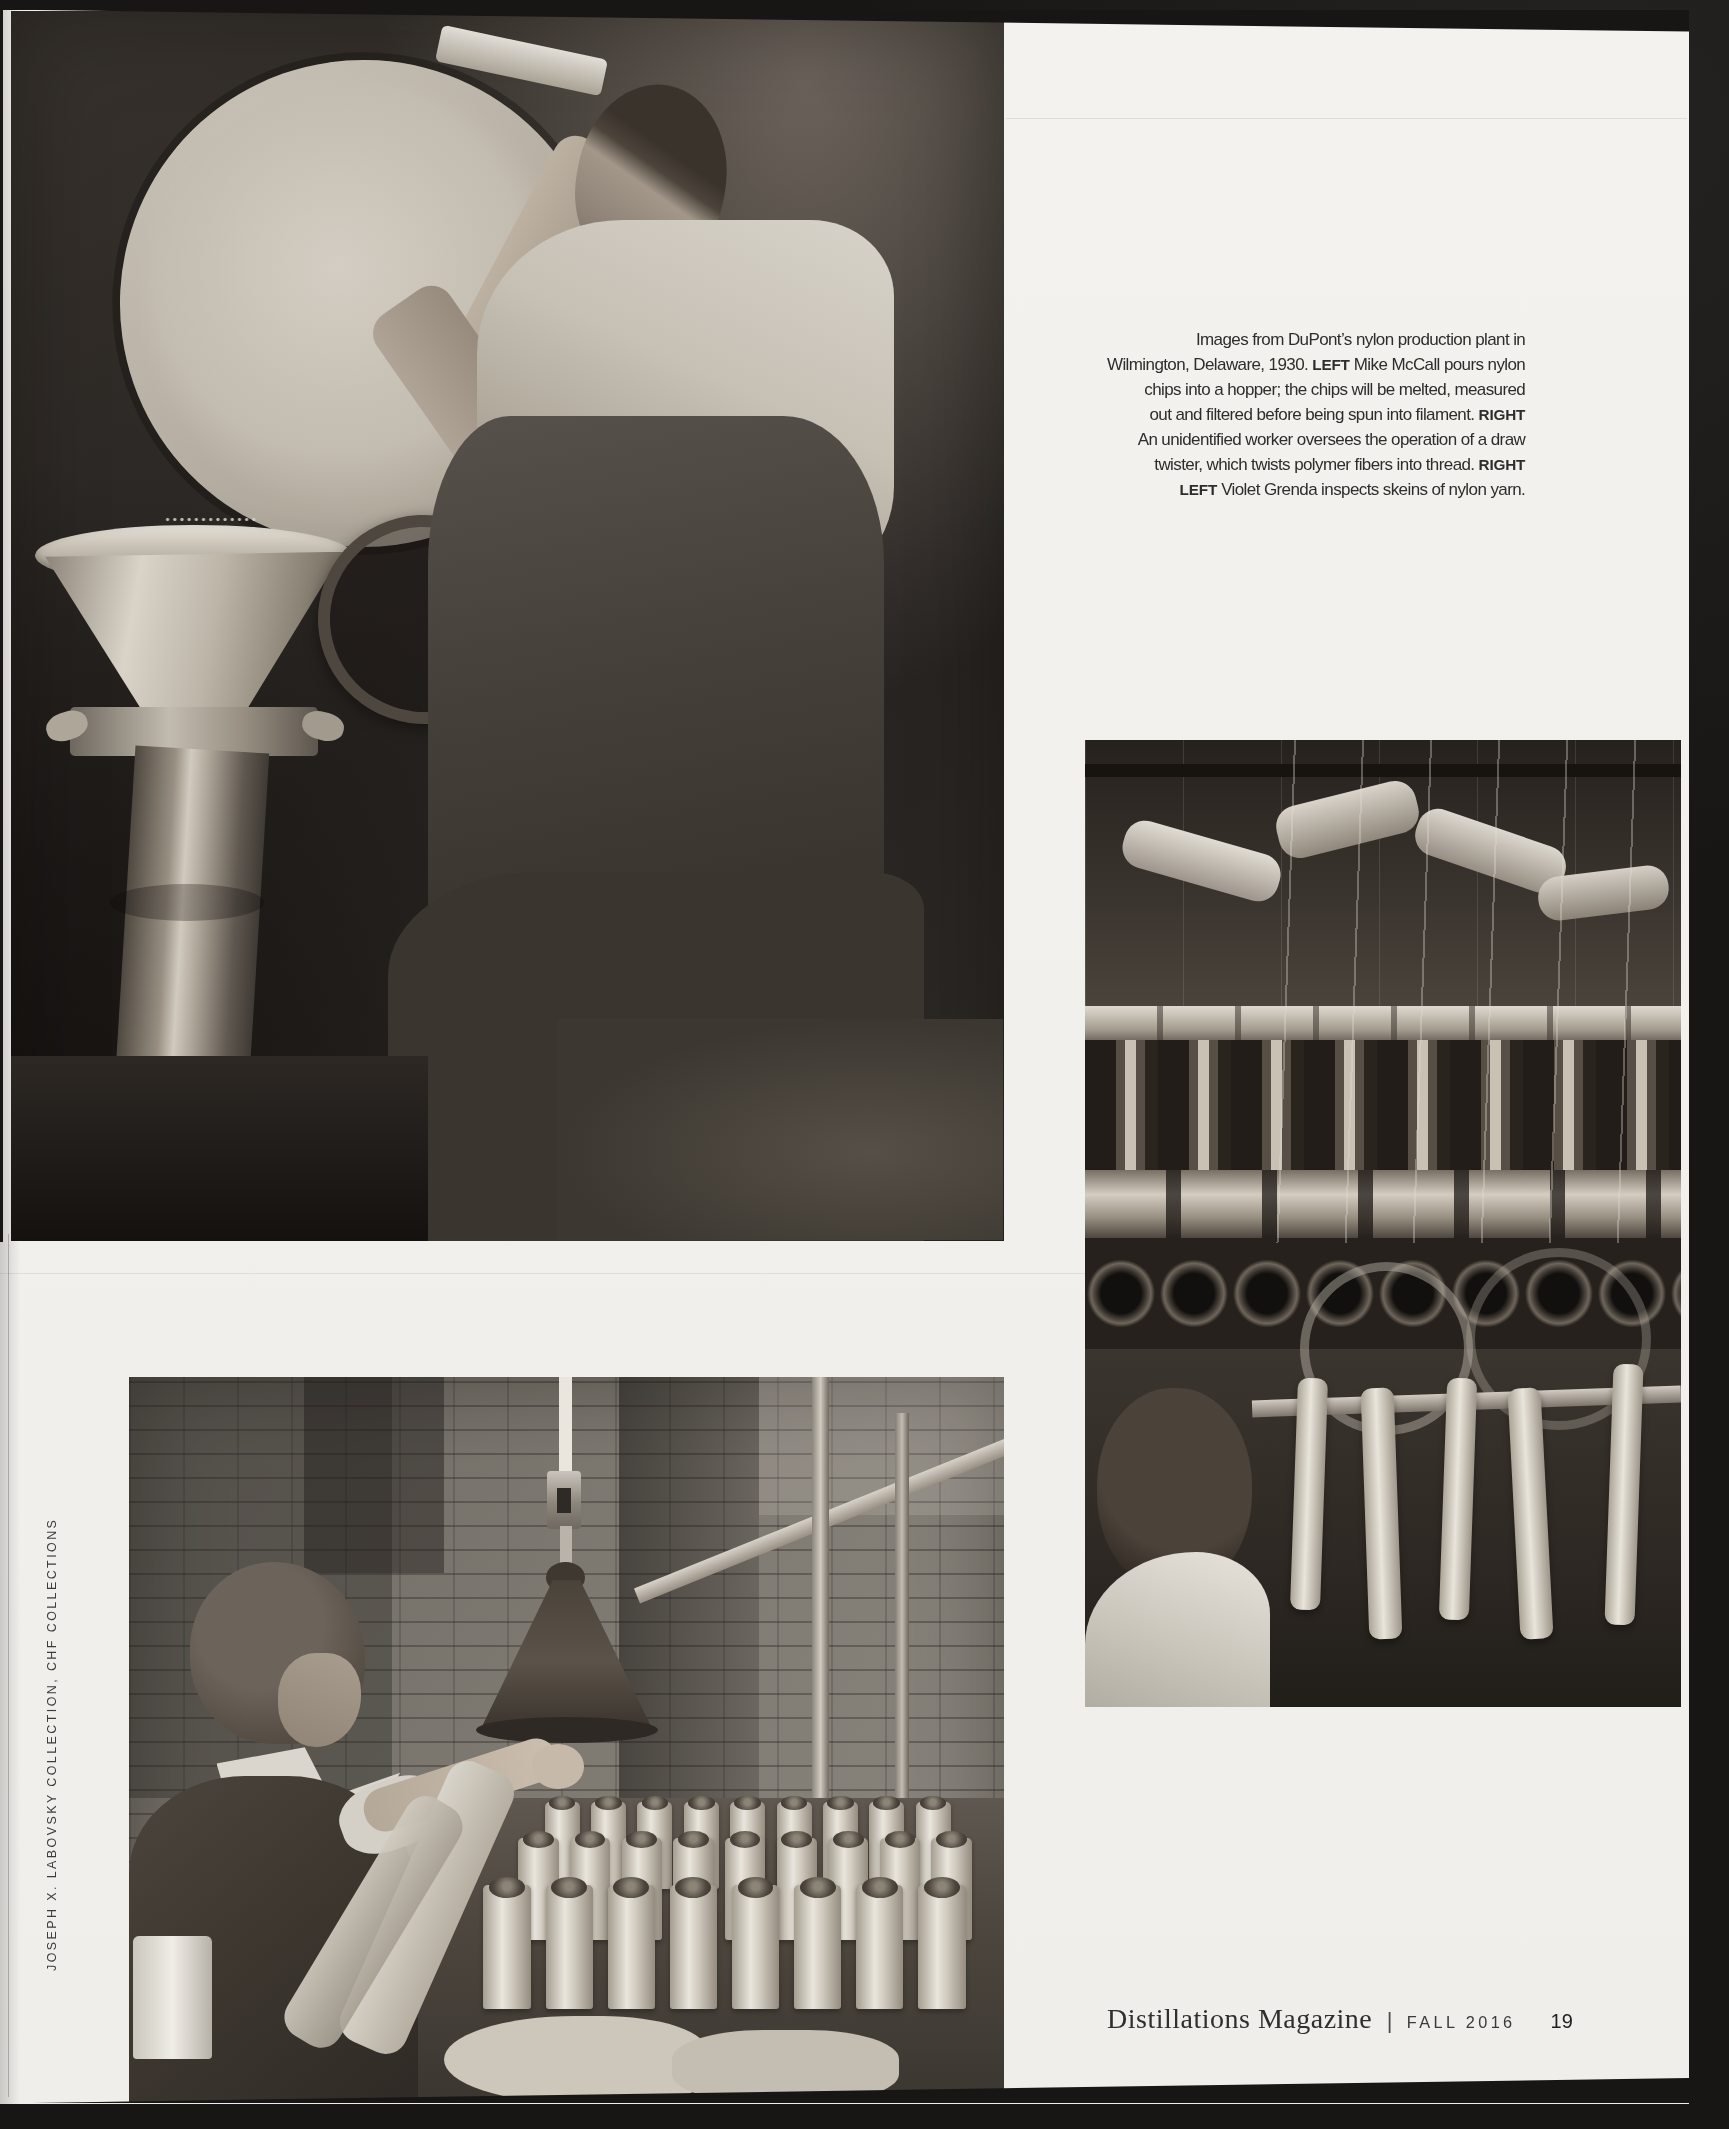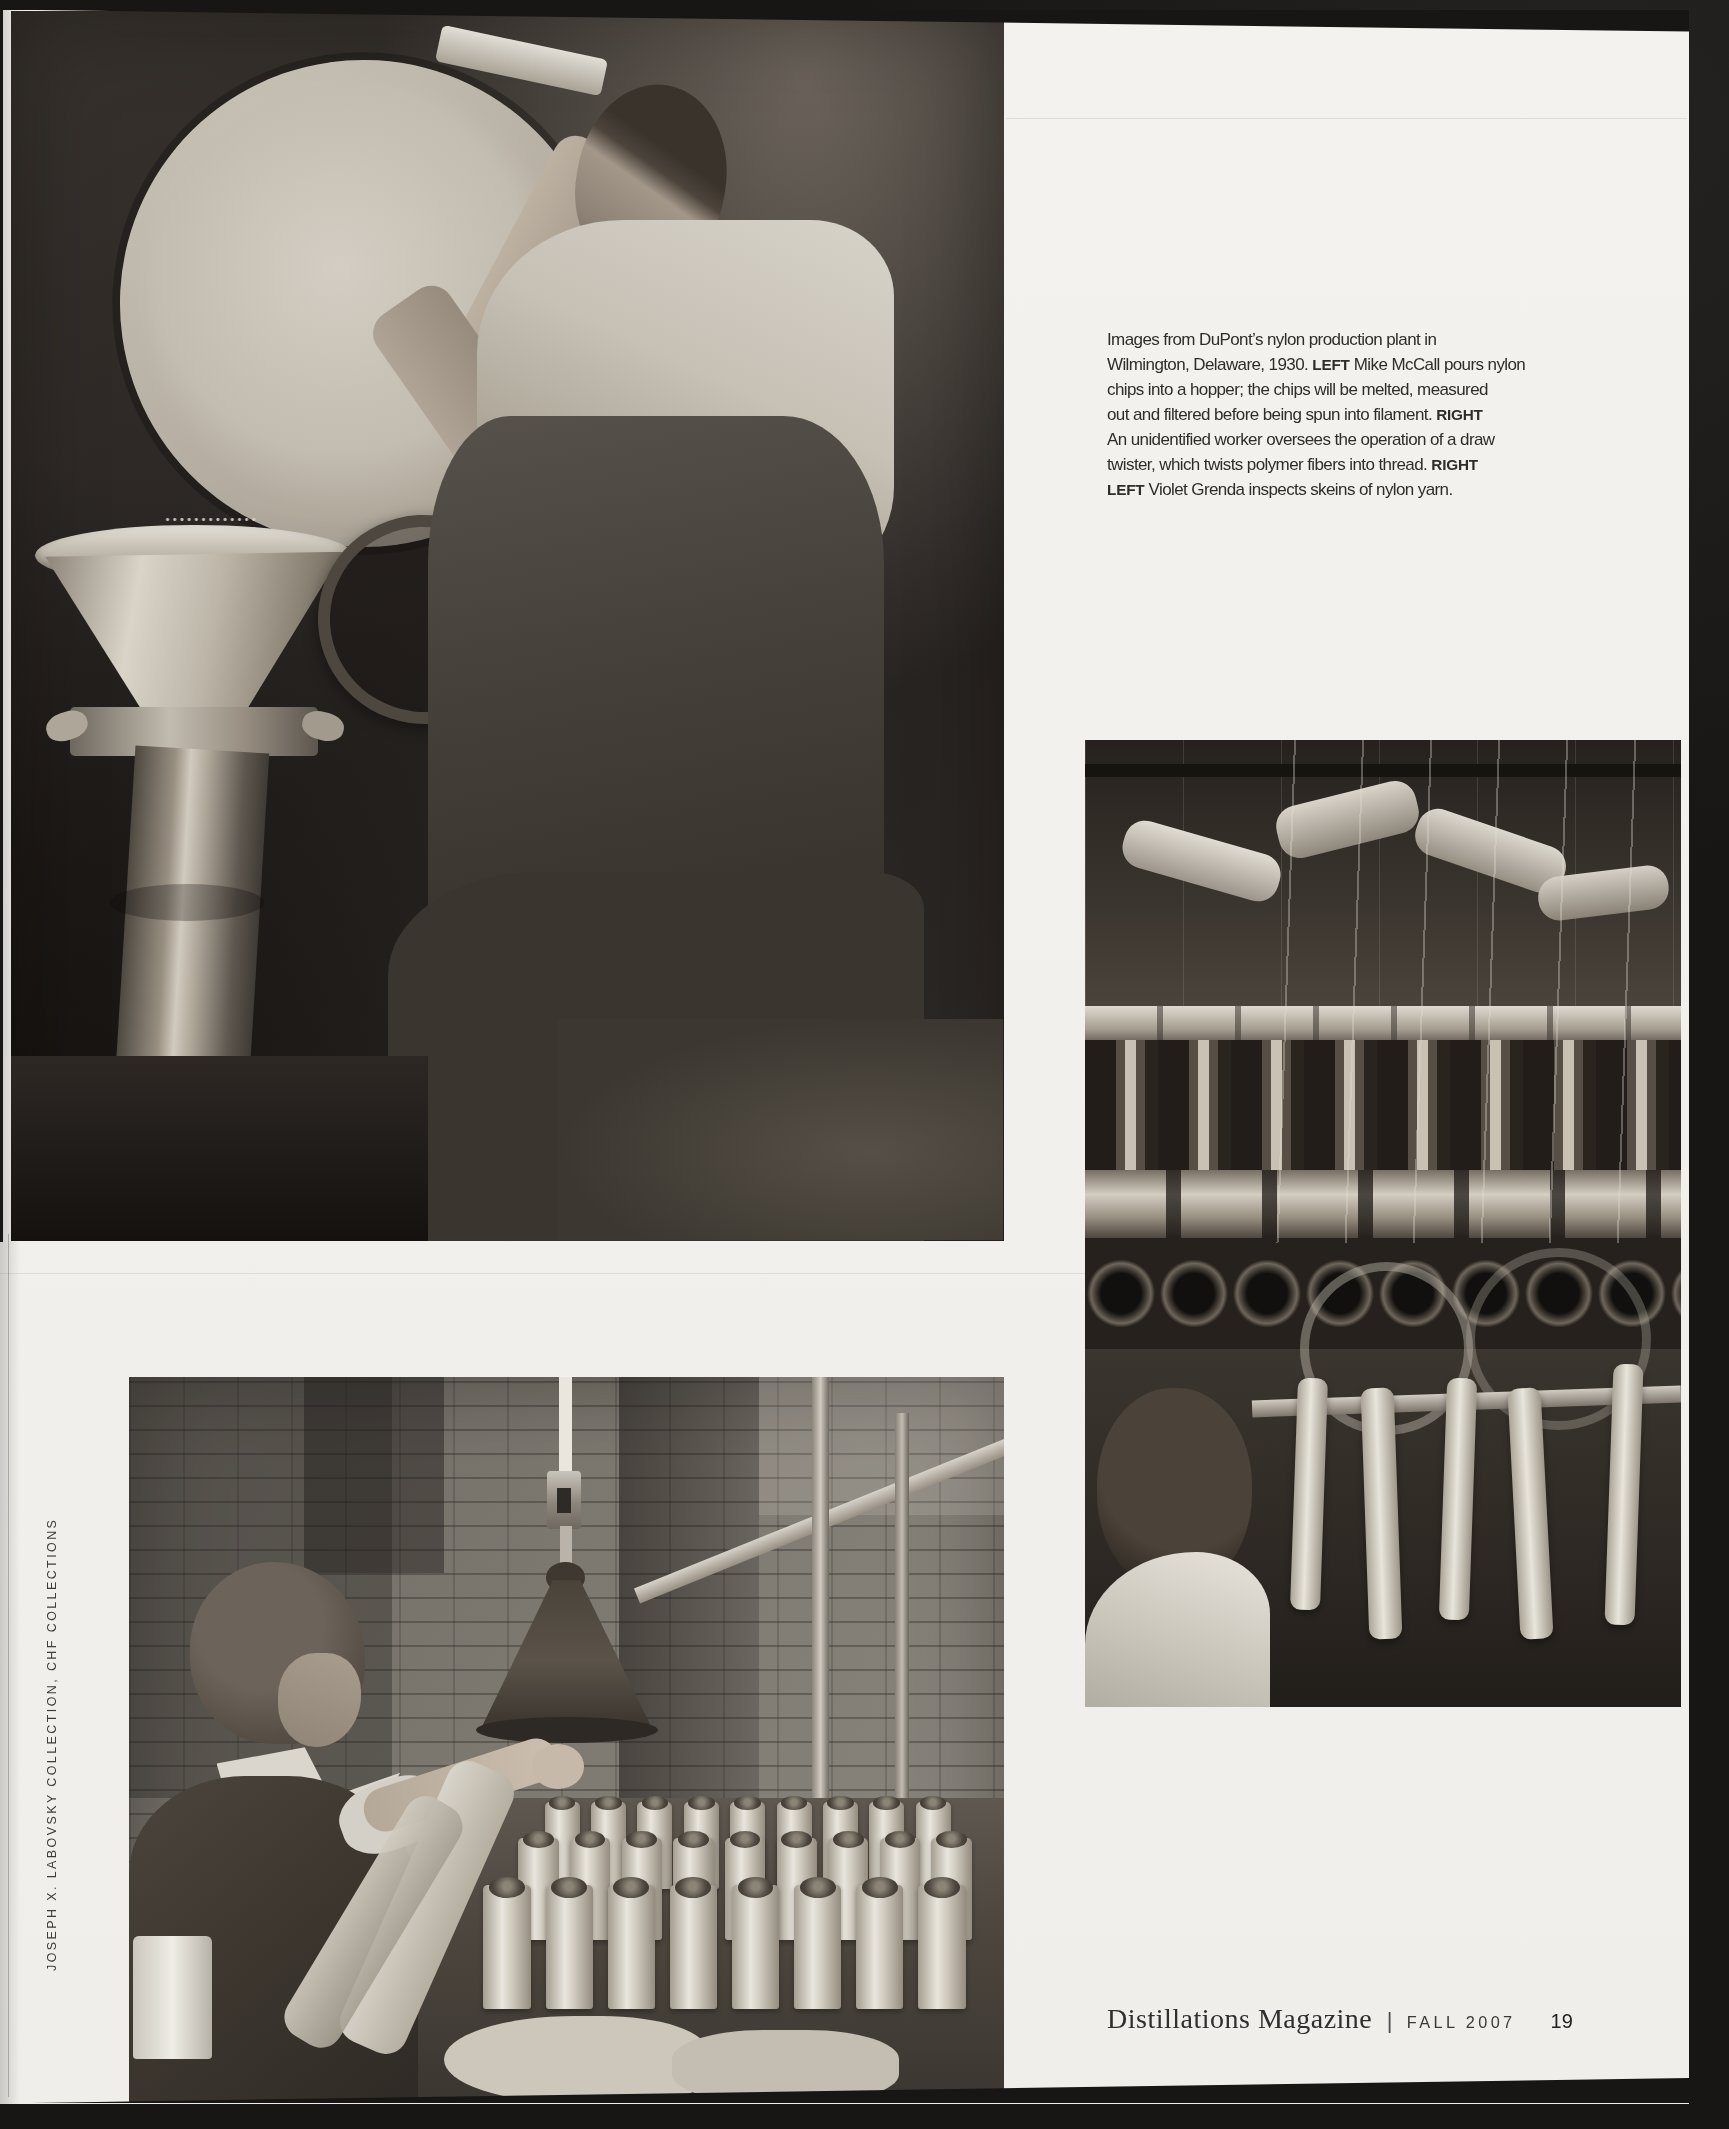--- a/index.html
+++ b/index.html
@@ -157,21 +157,21 @@
   .p3-cloth1{left:36%;top:88%;width:30%;height:12%;border-radius:50% 40% 30% 50%;background:#ccc6bb;}
   .p3-cloth2{left:62%;top:90%;width:26%;height:10%;border-radius:40%;background:#c3bdb2;}
   .spool{border-radius:4.8px 4.8px 2.9px 2.9px;
     background:linear-gradient(90deg,#a49d90 0%,#eae6dd 40%,#d0cabf 60%,#948c7f 100%);
     box-shadow:0 2.9px 5.8px rgba(0,0,0,.28);}
   .spool::after{content:"";position:absolute;left:12%;right:12%;top:-7%;height:17%;border-radius:50%;
     background:radial-gradient(circle at 50% 45%, #8b8477 18%, #4e473f 62%, #342f29 100%);}
 
   
   #caption{position:absolute;left:1107px;top:327px;color:#2e2d2b;
-    font-size:17px;letter-spacing:-0.6px;line-height:25px;white-space:nowrap;}
+    font-size:17px;letter-spacing:-0.6px;line-height:25px;white-space:nowrap;text-align:right;}
   #caption .b{font-weight:700;font-size:15.3px;letter-spacing:-0.2px;}
 
   
   #credit{position:absolute;left:45px;top:1971px;width:431px;transform-origin:0 0;transform:rotate(-90deg);
     font-size:12.5px;letter-spacing:2.4px;color:#3b3b3b;white-space:nowrap;}
 
   
   #footer{position:absolute;left:1107px;top:2003px;display:flex;align-items:baseline;}
   .f-mag{font-family:"Liberation Serif",serif;font-weight:400;font-size:28px;letter-spacing:0.5px;color:#2f2f2f;}
   .f-div{font-weight:300;font-size:22px;color:#4c4c4c;margin:0 14.4px;}
@@ -295,21 +295,21 @@
     <div class="spool" style="left:76%;top:70%;width:5.4%;height:17%"></div>
     <div class="spool" style="left:83.1%;top:70%;width:5.4%;height:17%"></div>
     <div class="spool" style="left:90.2%;top:70%;width:5.4%;height:17%"></div>
   </div>
 
   <div id="credit">JOSEPH X. LABOVSKY COLLECTION, CHF COLLECTIONS</div>
 
   <div id="footer">
     <span class="f-mag">Distillations Magazine</span>
     <span class="f-div">|</span>
-    <span class="f-issue">FALL 2007</span>
+    <span class="f-issue">FALL 2016</span>
     <span class="f-page">19</span>
   </div>
 
   <div class="left-sliver"></div>
   <div class="crease-h-1"></div>
   <div class="crease-h-2"></div>
   <div class="crease-v"></div>
   <div class="top-wedge"></div>
   <div class="bottom-wedge"></div>
 </div>

